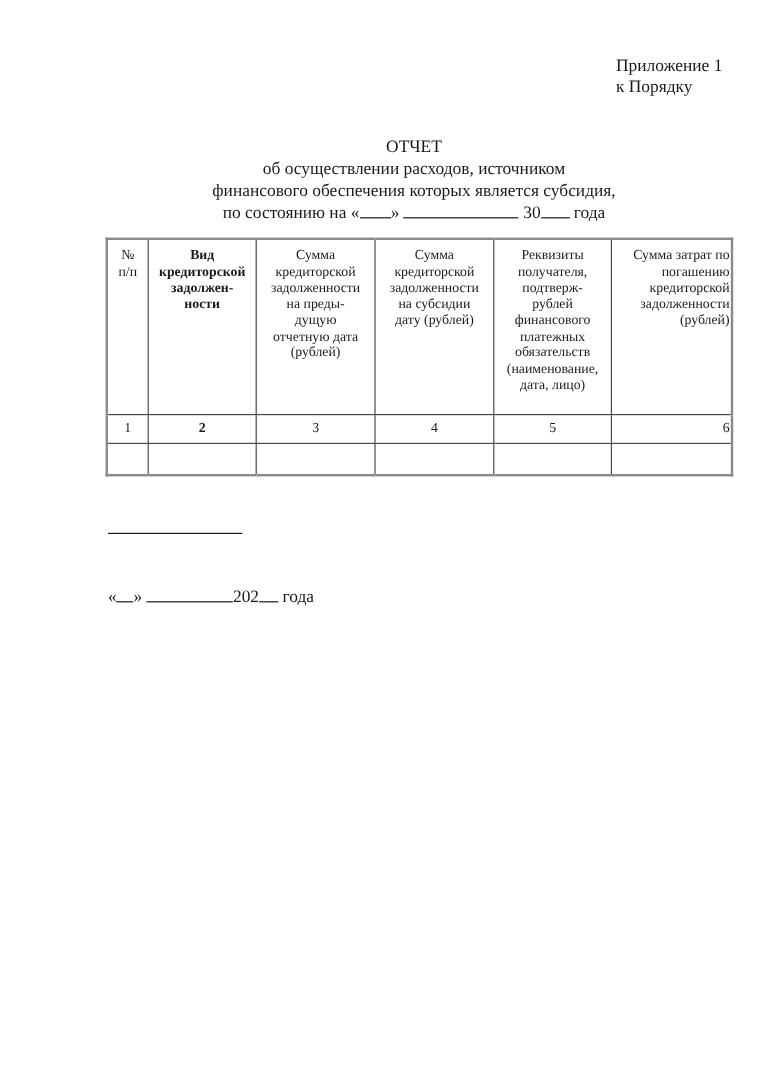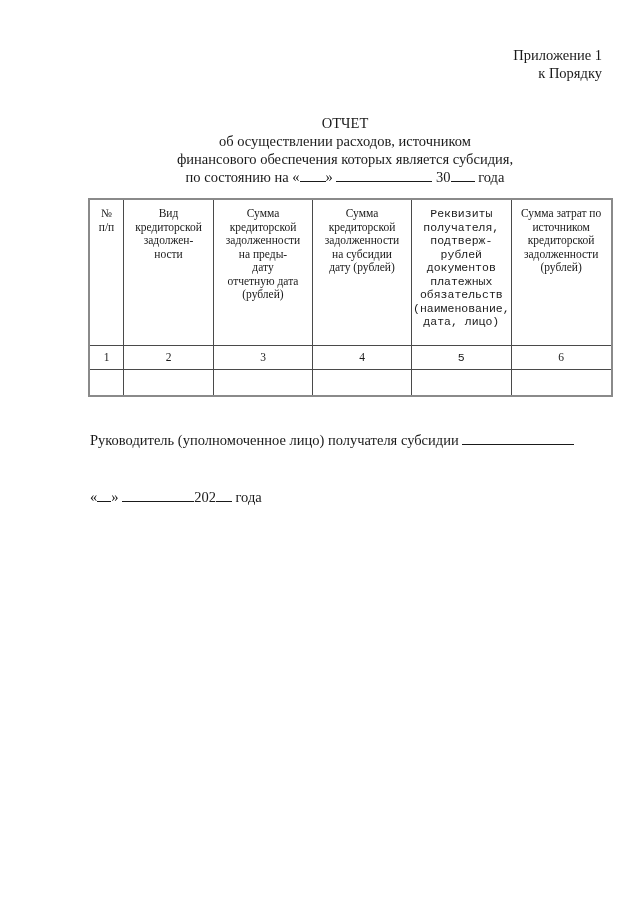--- a/index.html
+++ b/index.html
@@ -12,21 +12,21 @@
       height: 905px;
       position: relative;
       font-family: "Liberation Serif", "DejaVu Serif", serif;
       color: #1a1a1a;
       overflow: hidden;
     }
     .appendix {
       position: absolute;
       right: 38px;
       top: 46px;
-      text-align: right;
+      text-align: left;
       font-size: 14.5px;
       line-height: 18px;
       margin-left: 30px;
     }
     .title-block {
       position: absolute;
       left: 0;
       width: 690px;
       top: 114px;
       text-align: center;
@@ -45,25 +45,25 @@
     table.report td {
       border: 1px solid #4a4a4a;
       text-align: center;
       vertical-align: top;
       padding: 7px 1px 0 1px;
     }
     table.report tr.header td { height: 138px; }
     table.report tr.nums td { height: 18px; padding-top: 5px; vertical-align: top; }
     table.report tr.empty td { height: 25px; padding: 0; }
     table.report td.c1 { width: 31px; }
-    table.report td.c2 { width: 87px; }
+    table.report td.c2 { width: 87px; font-weight: bold; }
     table.report td.c3 { width: 96px; }
     table.report td.c4 { width: 96px; }
-    table.report td.c5 { width: 95px; font-family: Liberation Mono, monospace; }
-    table.report td.c6 { width: 97px; }
+    table.report td.c5 { width: 95px; }
+    table.report td.c6 { width: 97px; text-align: right; }
     .outer-left { border-left: 2px solid #8a8a8a !important; }
     .outer-right { border-right: 2px solid #8a8a8a !important; }
     tr.header td { border-top: 2px solid #8a8a8a !important; }
     tr.empty td { border-bottom: 2px solid #8a8a8a !important; }
     .signature {
       position: absolute;
       left: 90px;
       top: 431px;
       font-size: 14.5px;
       line-height: 18px;
@@ -113,45 +113,45 @@
       <div>Вид</div>
       <div>кредиторской</div>
       <div>задолжен-</div>
       <div>ности</div>
     </td>
     <td class="c3">
       <div>Сумма</div>
       <div>кредиторской</div>
       <div>задолженности</div>
       <div>на преды-</div>
-      <div>дату</div>
+      <div>дущую</div>
       <div>отчетную дата</div>
       <div>(рублей)</div>
     </td>
     <td class="c4">
       <div>Сумма</div>
       <div>кредиторской</div>
       <div>задолженности</div>
       <div>на субсидии</div>
       <div>дату (рублей)</div>
     </td>
     <td class="c5">
       <div>Реквизиты</div>
       <div>получателя,</div>
       <div>подтверж-</div>
       <div>рублей</div>
-      <div>документов</div>
+      <div>финансового</div>
       <div>платежных</div>
       <div>обязательств</div>
       <div>(наименование,</div>
       <div>дата, лицо)</div>
     </td>
     <td class="c6 outer-right">
       <div>Сумма затрат по</div>
-      <div>источником</div>
+      <div>погашению</div>
       <div>кредиторской</div>
       <div>задолженности</div>
       <div>(рублей)</div>
     </td>
   </tr>
   <tr class="nums">
     <td class="c1 outer-left">1</td>
     <td class="c2">2</td>
     <td class="c3">3</td>
     <td class="c4">4</td>
@@ -163,21 +163,20 @@
     <td class="c2"></td>
     <td class="c3"></td>
     <td class="c4"></td>
     <td class="c5"></td>
     <td class="c6 outer-right"></td>
   </tr>
 </tbody>
   </table>
 
 <div class="signature">
-  <span>Руководитель (уполномоченное лицо) получателя субсидии</span>
   <span class="blank" style="width:112px"></span>
 </div>
 
 <div class="date-line">
   <span>«</span><span class="blank" style="width:14px"></span><span>»</span>
   <span class="blank" style="width:72px"></span><span>202</span><span class="blank" style="width:16px"></span>
   <span>года</span>
 </div>
 
 </body></html>

